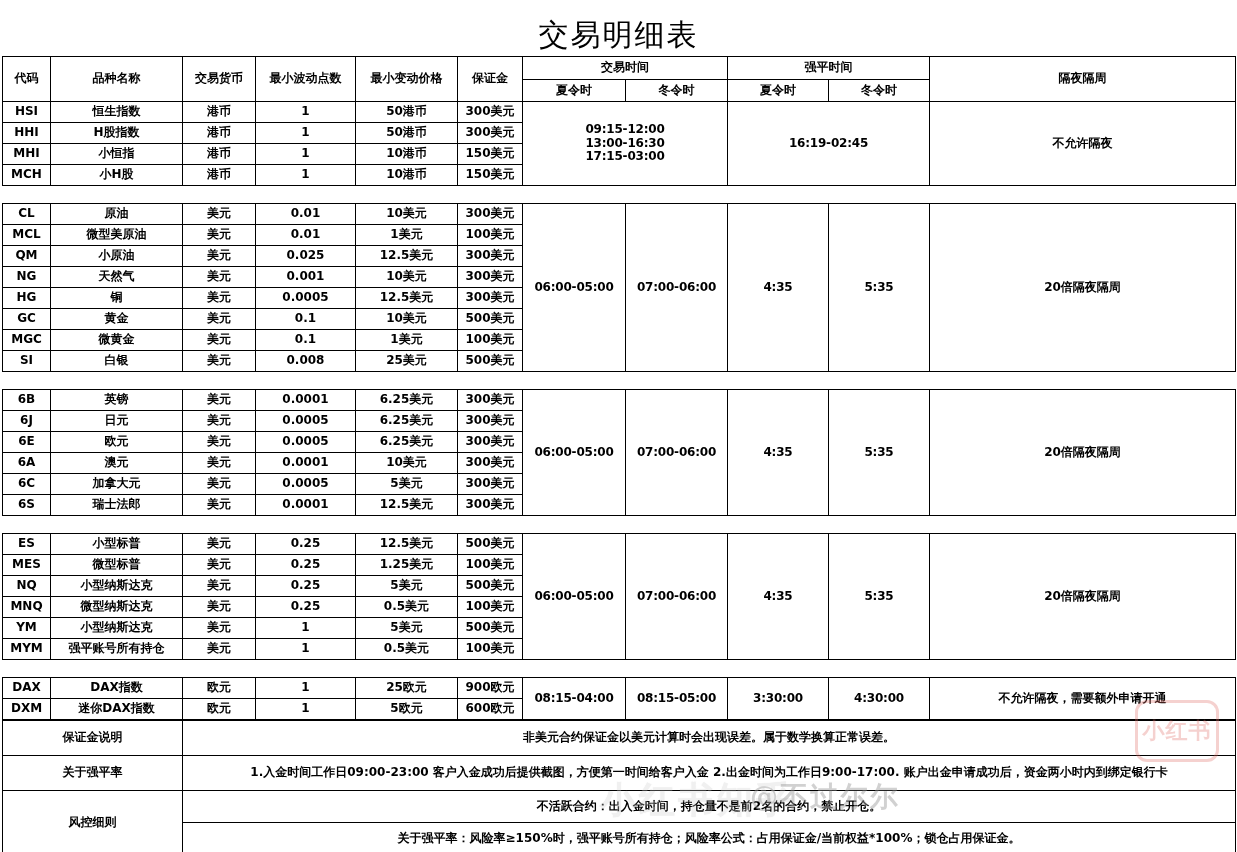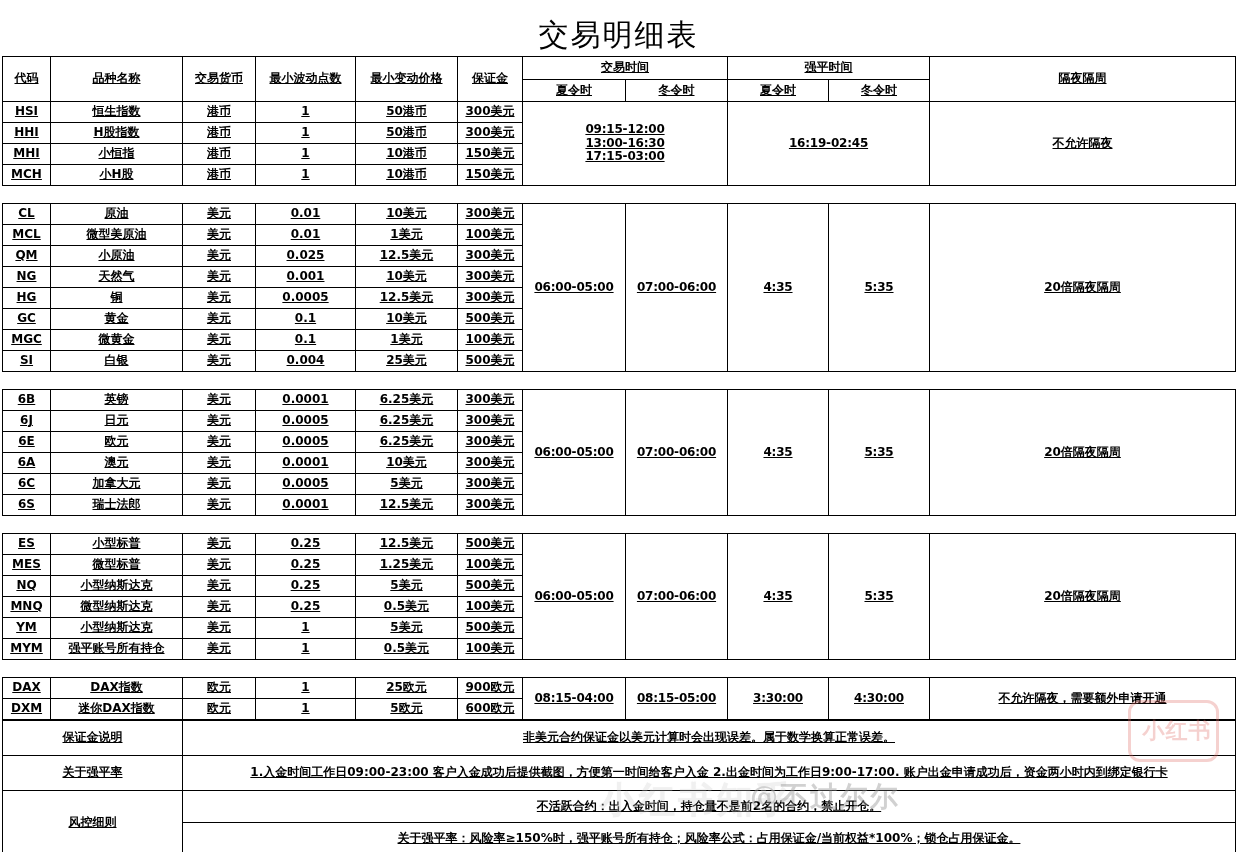--- a/index.html
+++ b/index.html
@@ -22,21 +22,20 @@
     font-family:"DejaVu Serif","Liberation Serif",serif;
     font-size:30px;font-weight:400;color:#000;letter-spacing:2px;
   }
 
   
   table.grid{
     border-collapse:collapse;
     table-layout:fixed;
     width:1233px;
     margin:0 2px;
-    text-decoration:underline;
   }
   table.grid td,table.grid th{
     border:1px solid #000;
     padding:0 2px;
     text-align:center;
     vertical-align:middle;
     font-size:12px;
     font-weight:bold;
     color:#000;
     line-height:1.15;
@@ -78,21 +77,20 @@
     font-family:"DejaVu Serif","Liberation Serif",serif;
   }
   .wm-badge{
     right:18px;top:700px;
     width:78px;height:56px;
     border:3px solid #e06a63;
     border-radius:12px;
     display:flex;align-items:center;justify-content:center;
     font-size:22px;letter-spacing:1px;opacity:0.30;
     color:#e06a63;
-    padding-left:7px;
   }
   .wm-text{
     left:600px;top:776px;
     font-size:36px;letter-spacing:3px;
     opacity:0.30;color:#cfcfcf;
     text-shadow:0 0 1px #bbb;
     white-space:nowrap;
   }
   .wm-text2{
     left:710px;top:778px;
@@ -239,21 +237,21 @@
           <td class="row-cell">微黄金</td>
           <td class="row-cell">美元</td>
           <td class="row-cell num">0.1</td>
           <td class="row-cell">1美元</td>
           <td class="row-cell red">100美元</td>
         </tr>
         <tr>
           <td class="row-cell code">SI</td>
           <td class="row-cell">白银</td>
           <td class="row-cell">美元</td>
-          <td class="row-cell num">0.004</td>
+          <td class="row-cell num">0.008</td>
           <td class="row-cell">25美元</td>
           <td class="row-cell red">500美元</td>
         </tr>
         <tr class="spacer">
           <td colspan="11"></td>
         </tr>
         <tr>
           <td class="row-cell code">6B</td>
           <td class="row-cell">英镑</td>
           <td class="row-cell">美元</td>

